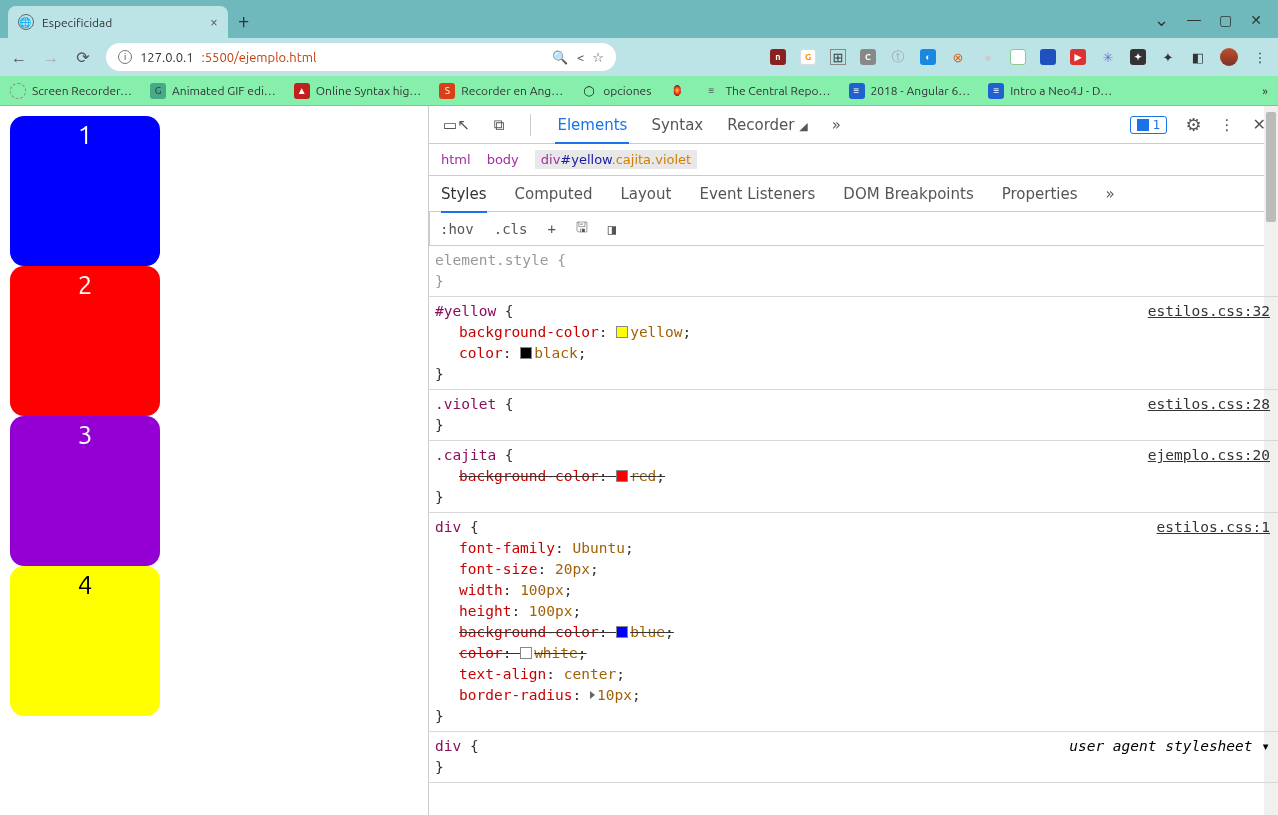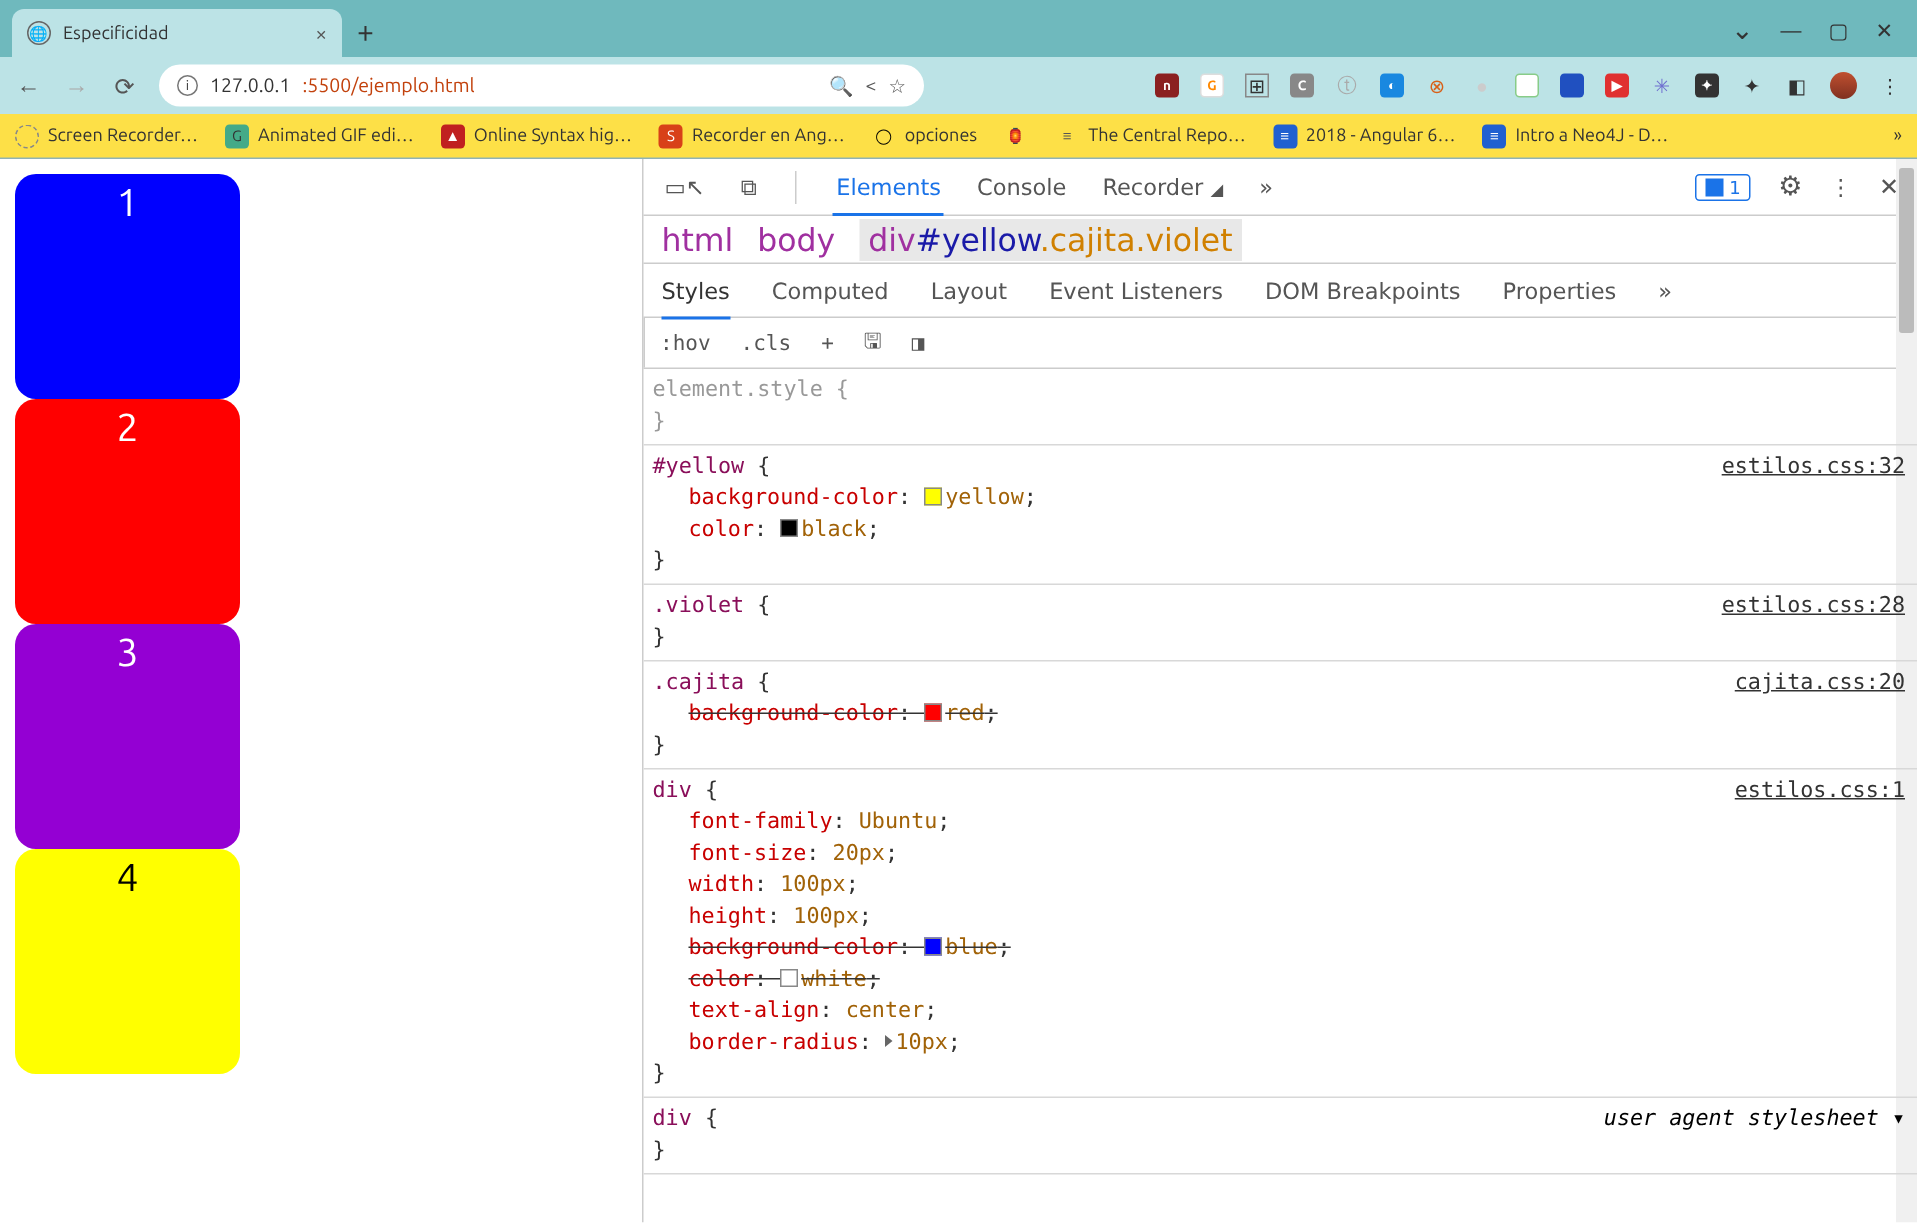--- a/index.html
+++ b/index.html
@@ -13,38 +13,38 @@
   .winctrl { margin-left:auto; display:flex; gap:18px; color:#333; margin-bottom:8px; margin-right:8px; align-items:center;}
   .winctrl span { font-size:14px; }
   .winctrl .chev { font-size:18px; }
   .addrbar { background:#bce3e6; height:38px; display:flex; align-items:center; padding:0 10px; gap:14px; }
   .navico { color:#555; font-size:16px; width:18px; text-align:center;}
   .omnibox { flex:0 0 510px; background:#fff; border-radius:16px; height:28px; display:flex; align-items:center; padding:0 12px; gap:8px; font-size:13px;}
   .omnibox .info { border:1px solid #777; border-radius:50%; width:14px; height:14px; display:flex; align-items:center; justify-content:center; font-size:9px;}
   .rightico { margin-left:auto; display:flex; gap:14px; align-items:center; }
   .rightico .ic { width:16px; height:16px; display:flex; align-items:center; justify-content:center; font-size:13px; }
   .sq { width:16px; height:16px; border-radius:3px; display:flex; align-items:center; justify-content:center; font-size:9px; color:#fff; font-weight:bold;}
-  .bmbar { background:#fde047; height:30px; display:flex; align-items:center; padding:0 10px; gap:18px; font-size:12px; border-bottom:1px solid #8fb3b6;}
+  .bmbar { background:#86efac; height:30px; display:flex; align-items:center; padding:0 10px; gap:18px; font-size:12px; border-bottom:1px solid #8fb3b6;}
   .bm { display:flex; align-items:center; gap:6px; color:#333;}
   .bm .bi { width:16px; height:16px; border-radius:3px; display:flex; align-items:center; justify-content:center; font-size:10px;}
   
   .content { display:flex; height:calc(815px - 38px - 38px - 30px); background:#fff;}
   .page { width:428px; padding:10px; }
   .box { width:150px; height:150px; border-radius:14px; text-align:center; font-size:26px; font-family:Ubuntu; padding-top:0px;}
   .box span { display:block; padding-top:4px;}
   
   .devtools { flex:1; border-left:1px solid #ccc; display:flex; flex-direction:column; font-family:"DejaVu Sans", sans-serif; position:relative;}
   .dt-top { height:38px; border-bottom:1px solid #ccc; display:flex; align-items:center; padding:0 12px; gap:20px; font-size:15px;}
   .dt-top .tool { color:#555; font-size:15px; padding:0 2px;}
   .dt-top .tool.active { color:#1a73e8; border-bottom:2px solid #1a73e8; padding-bottom:8px; margin-bottom:-10px;}
   .dt-top .sep { width:1px; background:#ccc; height:22px; margin:0 4px;}
   .dt-top .right { margin-left:auto; display:flex; gap:18px; align-items:center;}
   .issuebadge { border:1px solid #1a73e8; border-radius:3px; padding:1px 6px; display:flex; align-items:center; gap:4px; font-size:12px; color:#1a73e8;}
   .issuebadge .chat { width:12px; height:12px; background:#1a73e8; }
-  .breadcrumb { height:32px; border-bottom:1px solid #ccc; display:flex; align-items:center; padding:0 12px; gap:16px; font-size:21px;}
+  .breadcrumb { height:32px; border-bottom:1px solid #ccc; display:flex; align-items:center; padding:0 12px; gap:16px; font-size:13px;}
   .breadcrumb .bc { color:#a030a0;}
   .breadcrumb .sel { background:#e8e8e8; padding:2px 6px;}
   .breadcrumb .sel .tag{color:#a030a0;} .breadcrumb .sel .id{color:#1a1aa8;} .breadcrumb .sel .cls{color:#d08000;}
   .subtabs { height:36px; border-bottom:1px solid #ccc; display:flex; align-items:center; padding:0 12px; gap:28px; font-size:15px;}
   .subtabs .st { color:#555; }
   .subtabs .st.active { color:#333; font-weight:500; border-bottom:2px solid #1a73e8; padding-bottom:8px; margin-bottom:-10px;}
   .filterbar { height:34px; border-bottom:1px solid #ccc; display:flex; align-items:center; font-size:14px;}
   .filterbar input { flex:1; border:none; padding:0 12px; font-size:15px; outline:none; color:#888; font-family:inherit;}
   .filterbar .fgroup { display:flex; border-left:1px solid #ccc; height:100%; align-items:center;justify-content:center;}
   .filterbar .fbtn { padding:0 10px; font-family:monospace; font-size:14px; color:#555;}
@@ -172,21 +172,21 @@
   <div class="devtools">
     <div class="scroll">
         <div class="thumb" style="top:6px;height:110px;"></div>
       </div>
 
     <div class="dt-top">
       <span class="tool">▭↖</span>
       <span class="tool">⧉</span>
       <span class="sep"></span>
       <span class="tool active">Elements</span>
-      <span class="tool">Console</span>
+      <span class="tool">Syntax</span>
       <span class="tool"><span>Recorder</span> <span style="font-size:11px">◢</span></span>
       <span class="tool">»</span>
       <div class="right">
         <span class="issuebadge">
             <span class="chat"></span>
             <span>1</span>
           </span>
         <span style="font-size:18px;color:#555">⚙</span>
         <span style="color:#555">⋮</span>
         <span style="color:#555;font-size:16px">✕</span>
@@ -220,19 +220,19 @@
     </div>
 
     <div class="styles">
       <div class="rule">
         <span class="graytext"><span>element.style</span> {</span><br>
         <span class="graytext">}</span>
       </div>
       <div id="rules-container">
           <div class="rule"><span class="src">estilos.css:32</span><span class="sel2">#yellow</span> {<br><div class="prop"><span class="pn">background-color</span>: <span class="swatch" style="background:#ffff00"></span><span class="pv">yellow</span>;</div><div class="prop"><span class="pn">color</span>: <span class="swatch" style="background:#000000"></span><span class="pv">black</span>;</div>}</div>
           <div class="rule"><span class="src">estilos.css:28</span><span class="sel2">.violet</span> {<br>}</div>
-          <div class="rule"><span class="src">cajita.css:20</span><span class="sel2">.cajita</span> {<br><div class="prop"><span class="strike"><span class="pn">background-color</span>: <span class="swatch" style="background:#ff0000"></span><span class="pv">red</span>;</span></div>}</div>
+          <div class="rule"><span class="src">ejemplo.css:20</span><span class="sel2">.cajita</span> {<br><div class="prop"><span class="strike"><span class="pn">background-color</span>: <span class="swatch" style="background:#ff0000"></span><span class="pv">red</span>;</span></div>}</div>
           <div class="rule"><span class="src">estilos.css:1</span><span class="sel2">div</span> {<br><div class="prop"><span class="pn">font-family</span>: <span class="pv">Ubuntu</span>;</div><div class="prop"><span class="pn">font-size</span>: <span class="pv">20px</span>;</div><div class="prop"><span class="pn">width</span>: <span class="pv">100px</span>;</div><div class="prop"><span class="pn">height</span>: <span class="pv">100px</span>;</div><div class="prop"><span class="strike"><span class="pn">background-color</span>: <span class="swatch" style="background:#0000ff"></span><span class="pv">blue</span>;</span></div><div class="prop"><span class="strike"><span class="pn">color</span>: <span class="swatch" style="background:#ffffff"></span><span class="pv">white</span>;</span></div><div class="prop"><span class="pn">text-align</span>: <span class="pv">center</span>;</div><div class="prop"><span class="pn">border-radius</span>: <span class="tri"></span><span class="pv">10px</span>;</div>}</div>
           <div class="rule"><span class="src ua">user agent stylesheet ▾</span><span class="sel2">div</span> {<br>}</div>
         </div>
     </div>
   </div>
 </div>
 
 </body></html>

